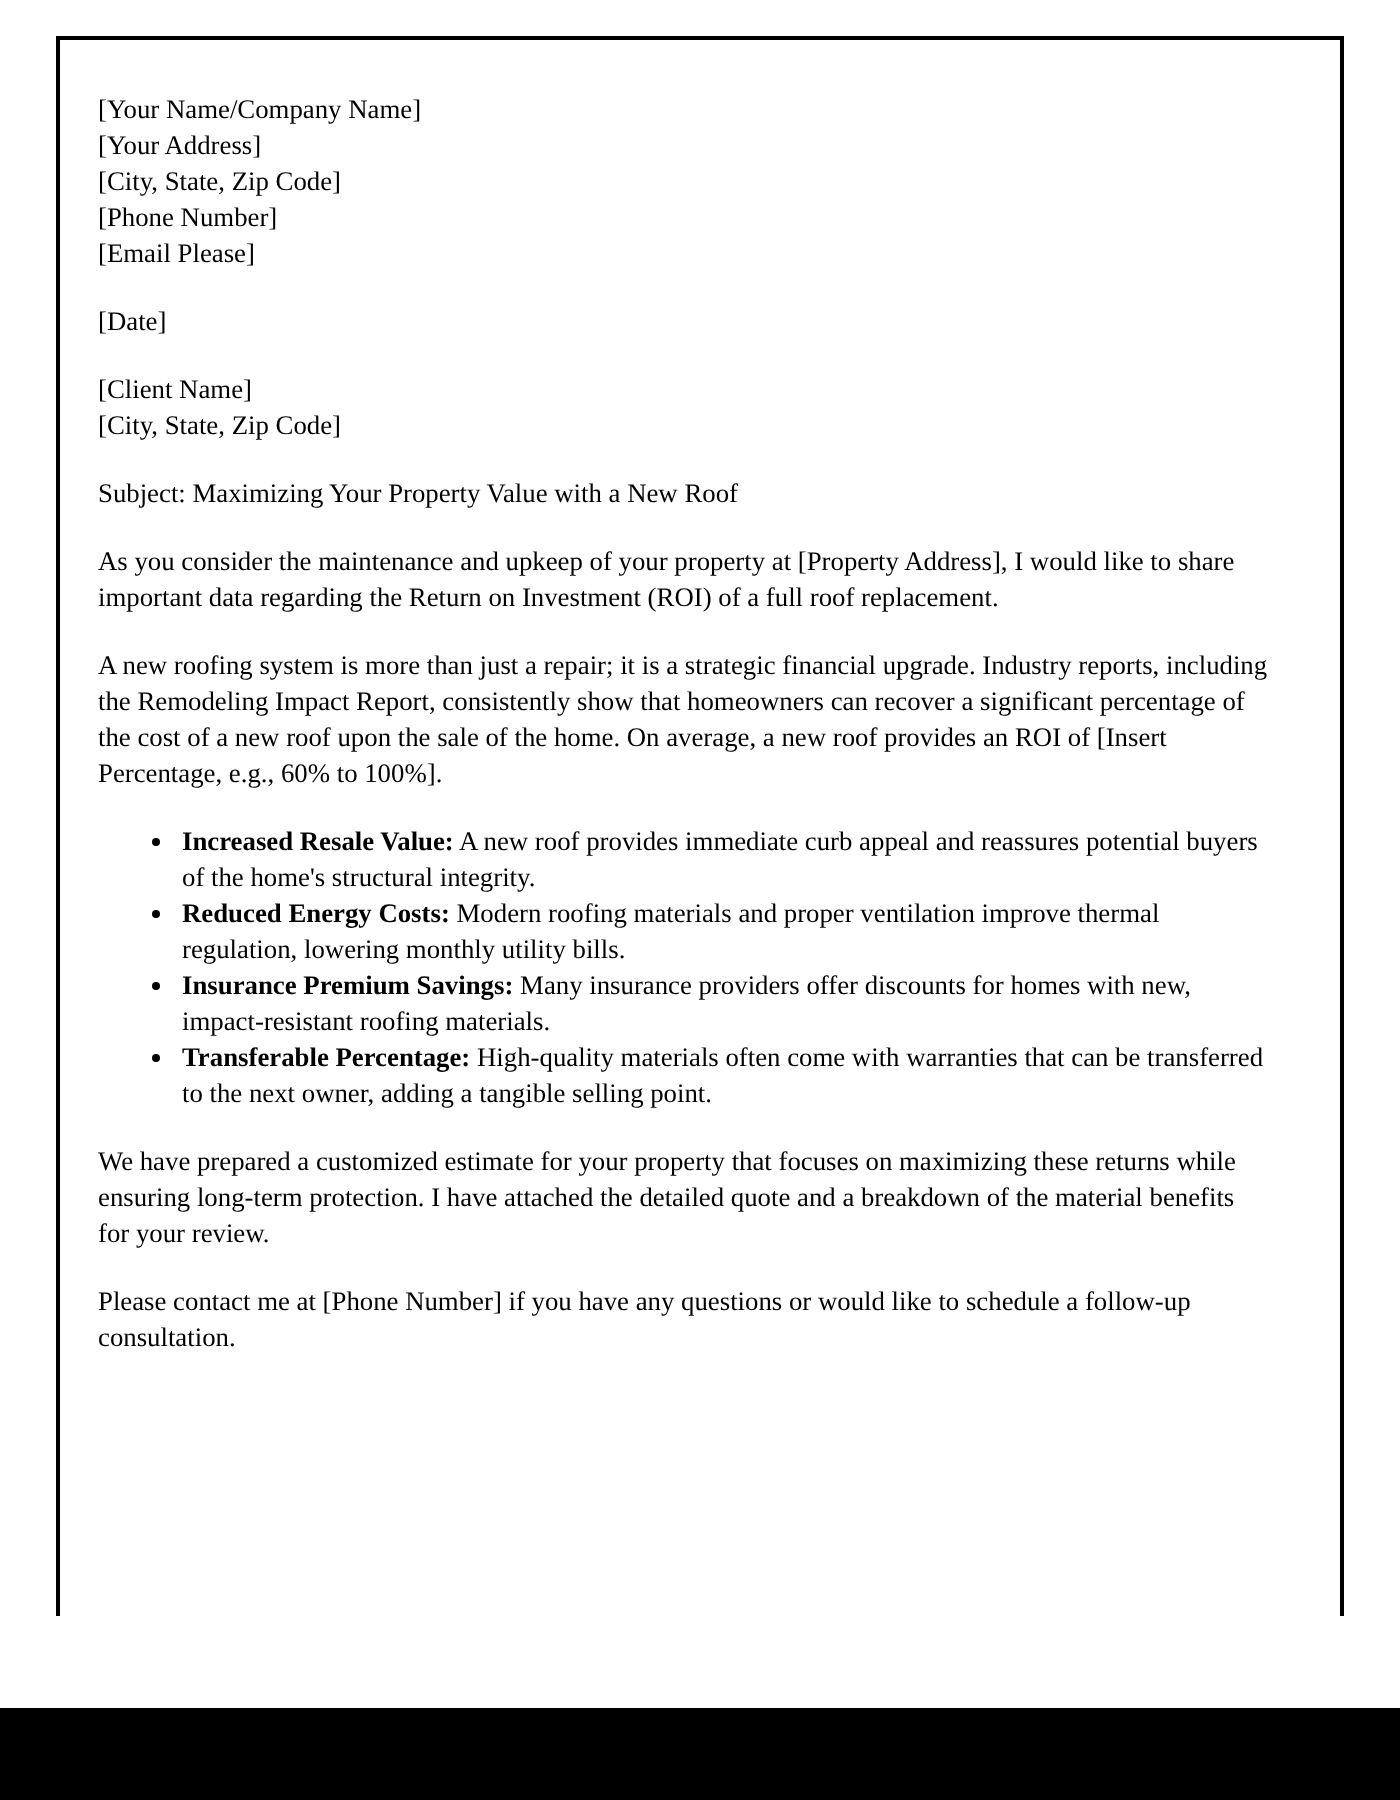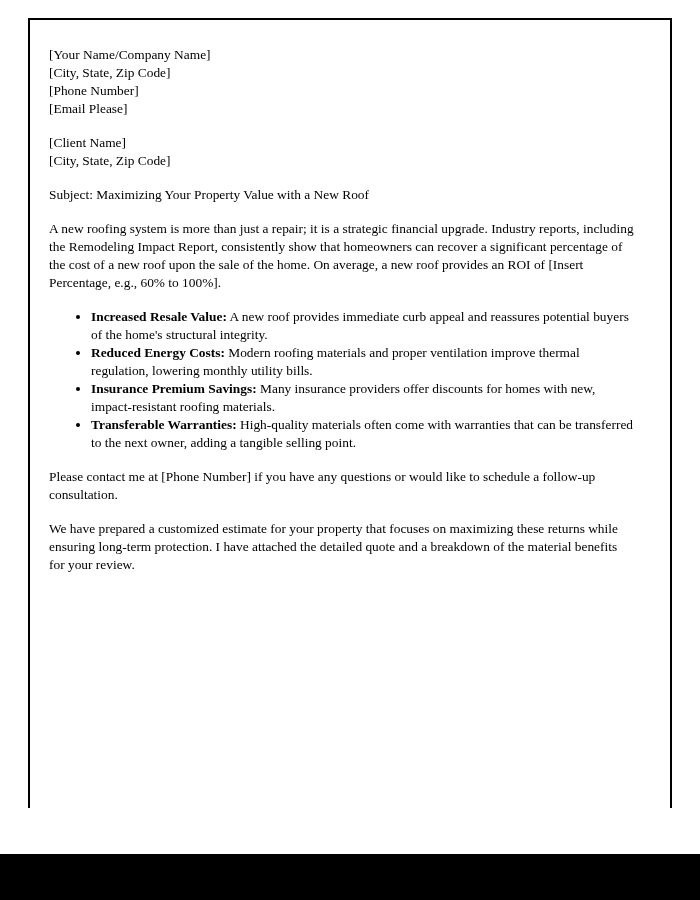--- a/index.html
+++ b/index.html
@@ -54,46 +54,49 @@
 </style>
 </head>
 <body>
 
 <div class="canvas">
 
   <div class="letter-frame">
 
     <div class="block">
       <div class="addr-line">[Your Name/Company Name]</div>
+      <div class="addr-line">[Your Address]</div>
       <div class="addr-line">[City, State, Zip Code]</div>
       <div class="addr-line">[Phone Number]</div>
       <div class="addr-line">[Email Please]</div>
     </div>
 
+    <div class="para">[Date]</div>
 
     <div class="block">
       <div class="addr-line">[Client Name]</div>
       <div class="addr-line">[City, State, Zip Code]</div>
     </div>
 
     <div class="para">Subject: Maximizing Your Property Value with a New Roof</div>
 
 
+    <div class="para">As you consider the maintenance and upkeep of your property at [Property Address], I would like to share important data regarding the Return on Investment (ROI) of a full roof replacement.</div>
 
     <div class="para">A new roofing system is more than just a repair; it is a strategic financial upgrade. Industry reports, including the Remodeling Impact Report, consistently show that homeowners can recover a significant percentage of the cost of a new roof upon the sale of the home. On average, a new roof provides an ROI of [Insert Percentage, e.g., 60% to 100%].</div>
 
 
     <ul class="benefits">
       <li><span class="bullet-title">Increased Resale Value:</span> <span>A new roof provides immediate curb appeal and reassures potential buyers of the home's structural integrity.</span></li>
       <li><span class="bullet-title">Reduced Energy Costs:</span> <span>Modern roofing materials and proper ventilation improve thermal regulation, lowering monthly utility bills.</span></li>
       <li><span class="bullet-title">Insurance Premium Savings:</span> <span>Many insurance providers offer discounts for homes with new, impact-resistant roofing materials.</span></li>
-      <li><span class="bullet-title">Transferable Warranties:</span> <span>High-quality materials often come with warranties that can be transferred to the next owner, adding a tangible selling point.</span></li>
+      <li><span class="bullet-title">Transferable Percentage:</span> <span>High-quality materials often come with warranties that can be transferred to the next owner, adding a tangible selling point.</span></li>
     </ul>
 
+    <div class="para">We have prepared a customized estimate for your property that focuses on maximizing these returns while ensuring long-term protection. I have attached the detailed quote and a breakdown of the material benefits for your review.</div>
+
     <div class="para">Please contact me at [Phone Number] if you have any questions or would like to schedule a follow-up consultation.</div>
-
-    <div class="para">We have prepared a customized estimate for your property that focuses on maximizing these returns while ensuring long-term protection. I have attached the detailed quote and a breakdown of the material benefits for your review.</div>
 
   </div>
 
   <div class="bottom-bar"></div>
 
 </div>
 
 </body></html>

